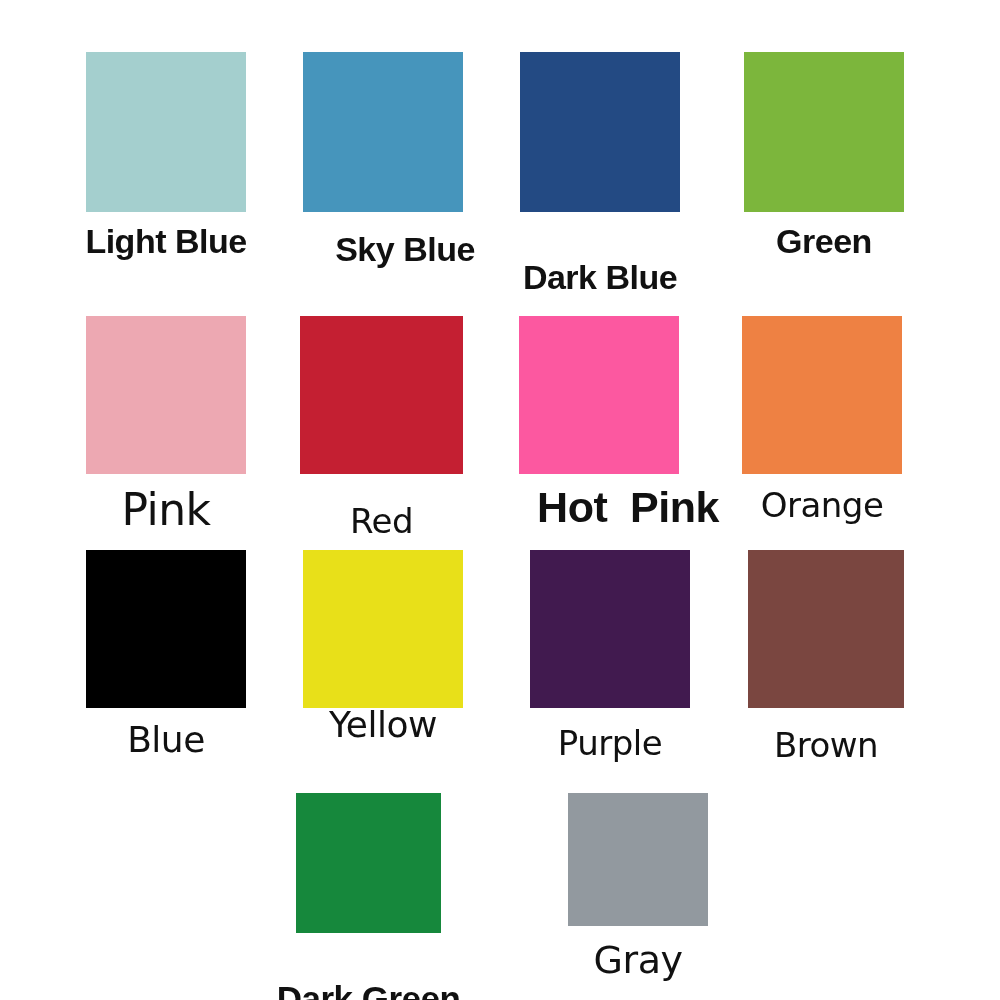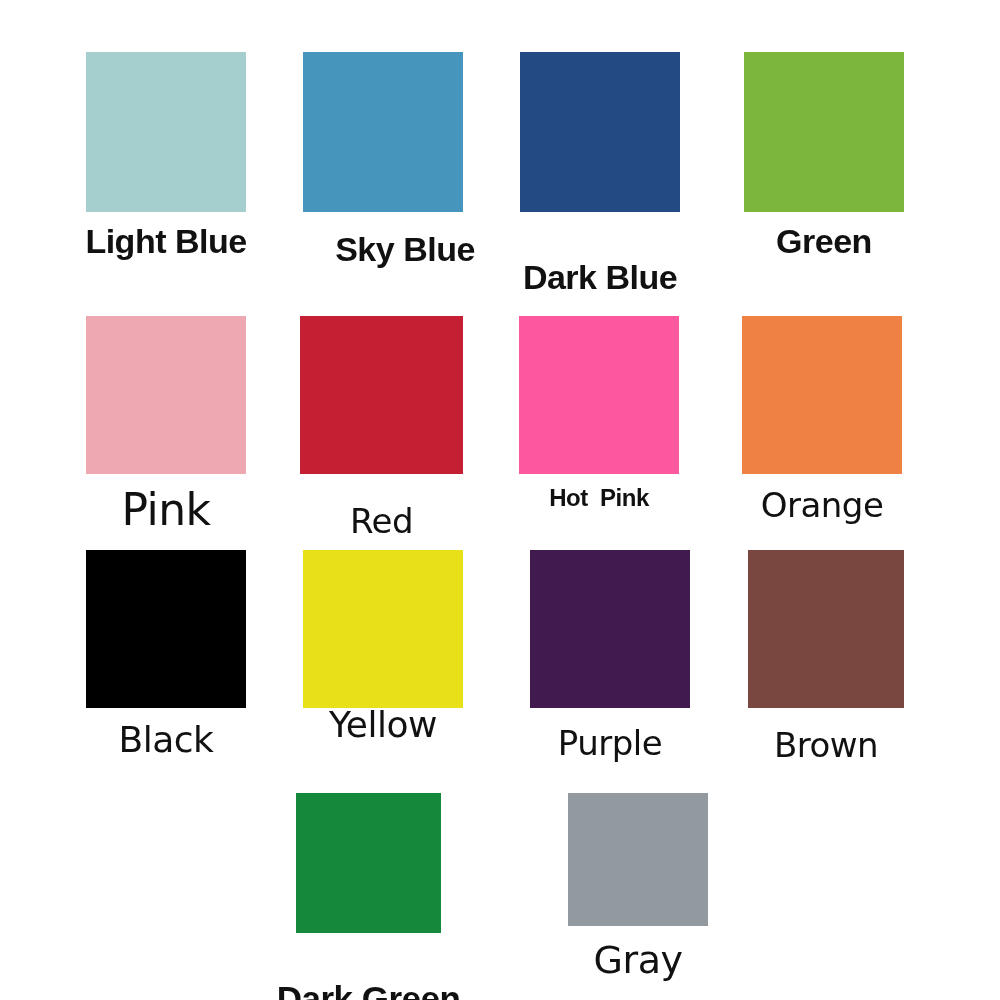--- a/index.html
+++ b/index.html
@@ -85,31 +85,31 @@
     <div class="swatch-label label-light" style="top:172px; font-size:44px;">Pink</div>
   </div>
 
   <div class="swatch-cell" style="left:300px; top:316px; width:163px;">
     <div class="swatch-chip" style="width:163px; height:158px; background:#c41f32;"></div>
     <div class="swatch-label label-light" style="top:172px; font-size:34px;margin-top:16px;">Red</div>
   </div>
 
   <div class="swatch-cell" style="left:519px; top:316px; width:160px;">
     <div class="swatch-chip" style="width:160px; height:158px; background:#fc58a0;"></div>
-    <div class="swatch-label label-heavy" style="top:170px; font-size:24px;">Hot  Pink</div>
+    <div class="swatch-label label-heavy" style="top:170px; font-size:43px;margin-left:29px;">Hot  Pink</div>
   </div>
 
   <div class="swatch-cell" style="left:742px; top:316px; width:160px;">
     <div class="swatch-chip" style="width:160px; height:158px; background:#ee8143;"></div>
     <div class="swatch-label label-light" style="top:172px; font-size:34px;">Orange</div>
   </div>
 
   <div class="swatch-cell" style="left:86px; top:550px; width:160px;">
     <div class="swatch-chip" style="width:160px; height:158px; background:#000000;"></div>
-    <div class="swatch-label label-light" style="top:172px; font-size:36px;">Black</div>
+    <div class="swatch-label label-light" style="top:172px; font-size:36px;">Blue</div>
   </div>
 
   <div class="swatch-cell" style="left:303px; top:550px; width:160px;">
     <div class="swatch-chip" style="width:160px; height:158px; background:#e8e019;"></div>
     <div class="swatch-label label-light" style="top:157px; font-size:36px;">Yellow</div>
   </div>
 
   <div class="swatch-cell" style="left:530px; top:550px; width:160px;">
     <div class="swatch-chip" style="width:160px; height:158px; background:#411a4f;"></div>
     <div class="swatch-label label-light" style="top:176px; font-size:34px;">Purple</div>

